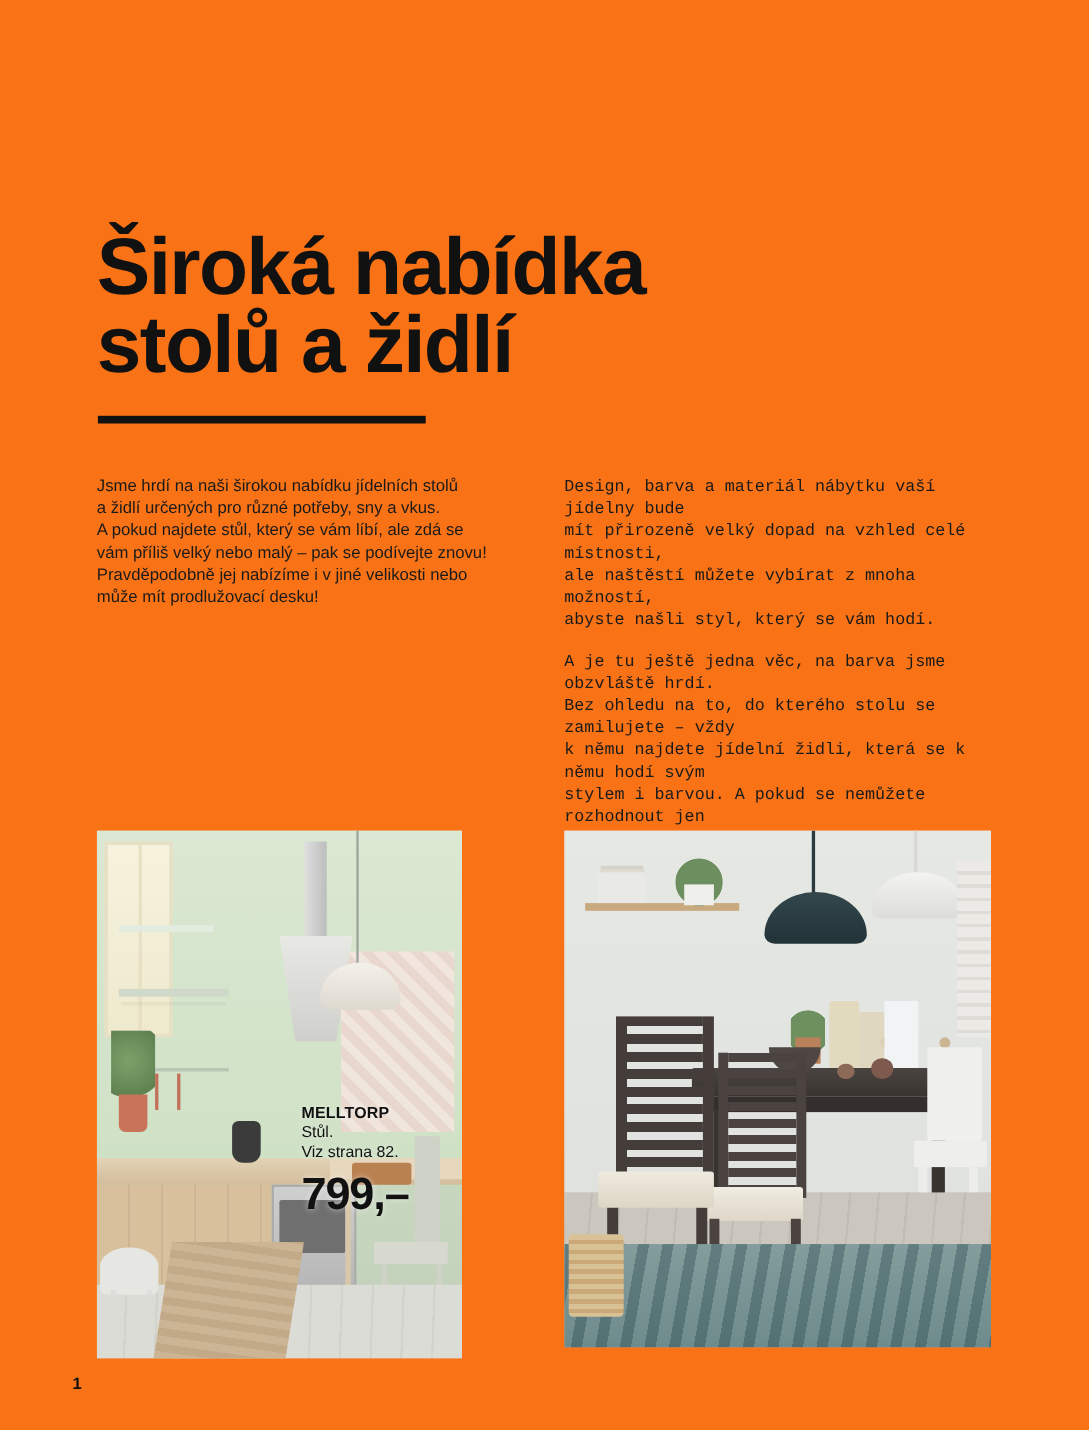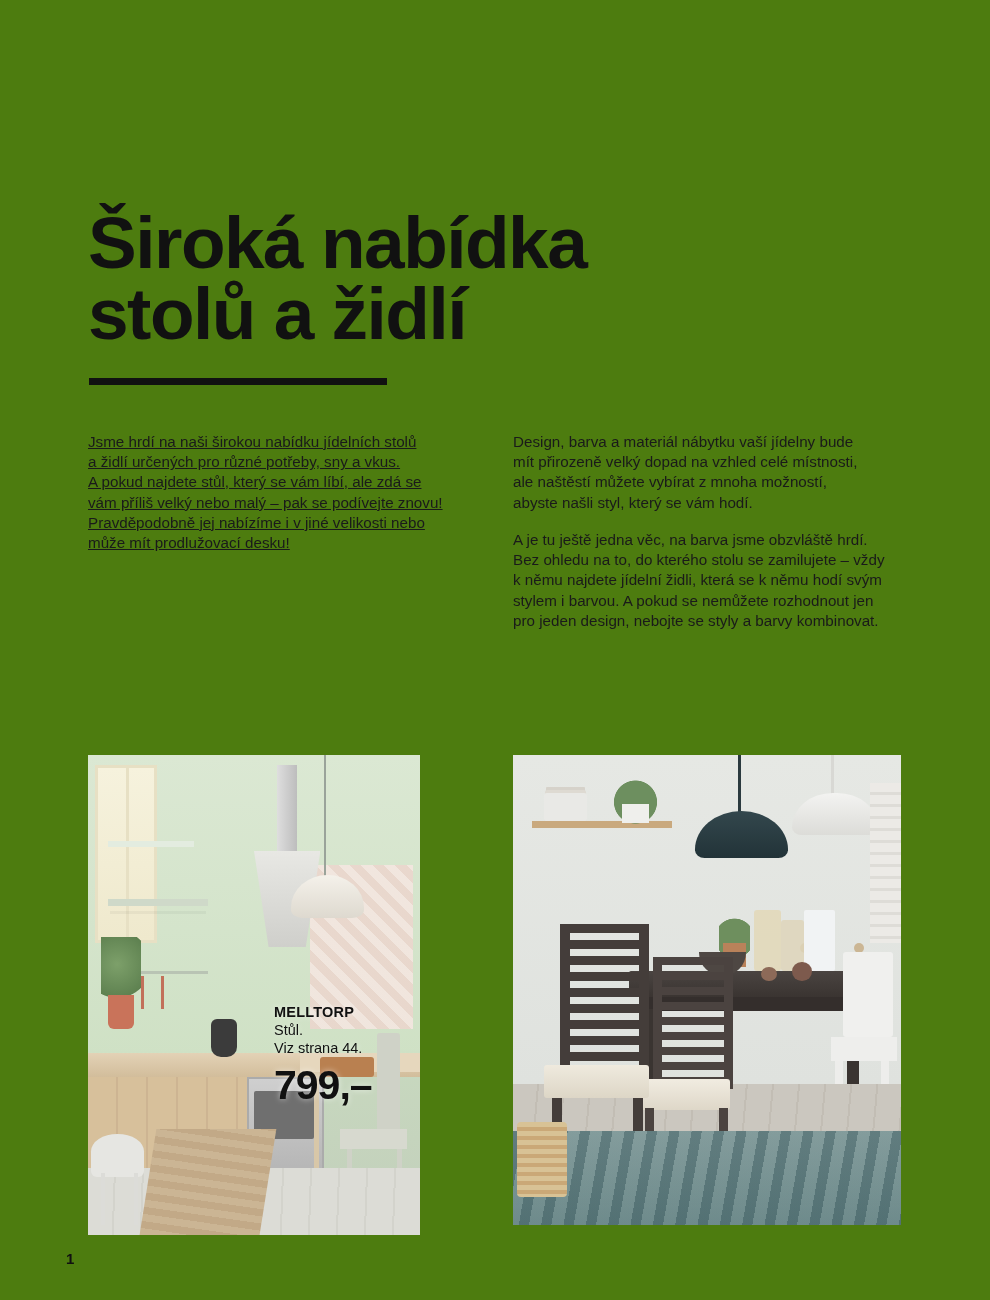--- a/index.html
+++ b/index.html
@@ -12,21 +12,21 @@
     height: 1300px;
     position: relative;
     font-family: "Liberation Sans", sans-serif;
     color: #111111;
     overflow: hidden;
   }
 
   .page {
     position: absolute;
     inset: 0;
-    background: #4d7c0f;
+    background: #f97316;
   }
 
   
   .headline {
     position: absolute;
     left: 88px;
     top: 158px;
     width: 700px;
     font-size: 73px;
     line-height: 0.98;
@@ -46,22 +46,22 @@
   }
 
   
   .col {
     position: absolute;
     top: 432px;
     font-size: 15.2px;
     line-height: 1.33;
     color: #1a1a1a;
   }
-  .col-left { left: 88px; width: 360px; text-decoration: underline; }
-  .col-right { left: 513px; width: 380px; }
+  .col-left { left: 88px; width: 360px; }
+  .col-right { left: 513px; width: 380px; font-family: Liberation Mono, monospace; }
 
   .col p {
     margin: 0 0 17px 0;
     white-space: pre-line;
   }
   .col p:last-child { margin-bottom: 0; }
 
   
   .photo {
     position: absolute;
@@ -444,21 +444,21 @@
       <div class="k-floor"></div>
       <div class="k-rug"></div>
       <div class="k-stool"></div>
       <div class="k-stool-leg"></div>
       <div class="k-stool-leg b"></div>
     </div>
 
     <div class="price-block">
       <div class="price-name">MELLTORP</div>
       <div class="price-sub">Stůl.</div>
-      <div class="price-sub">Viz strana 44.</div>
+      <div class="price-sub">Viz strana 82.</div>
       <div class="price-value">799,–</div>
     </div>
   </div>
 
   <div class="photo photo-right">
     <div class="dining">
       <div class="d-wall"></div>
       <div class="d-shelf"></div>
       <div class="d-plates"></div>
       <div class="d-plant2"></div>

